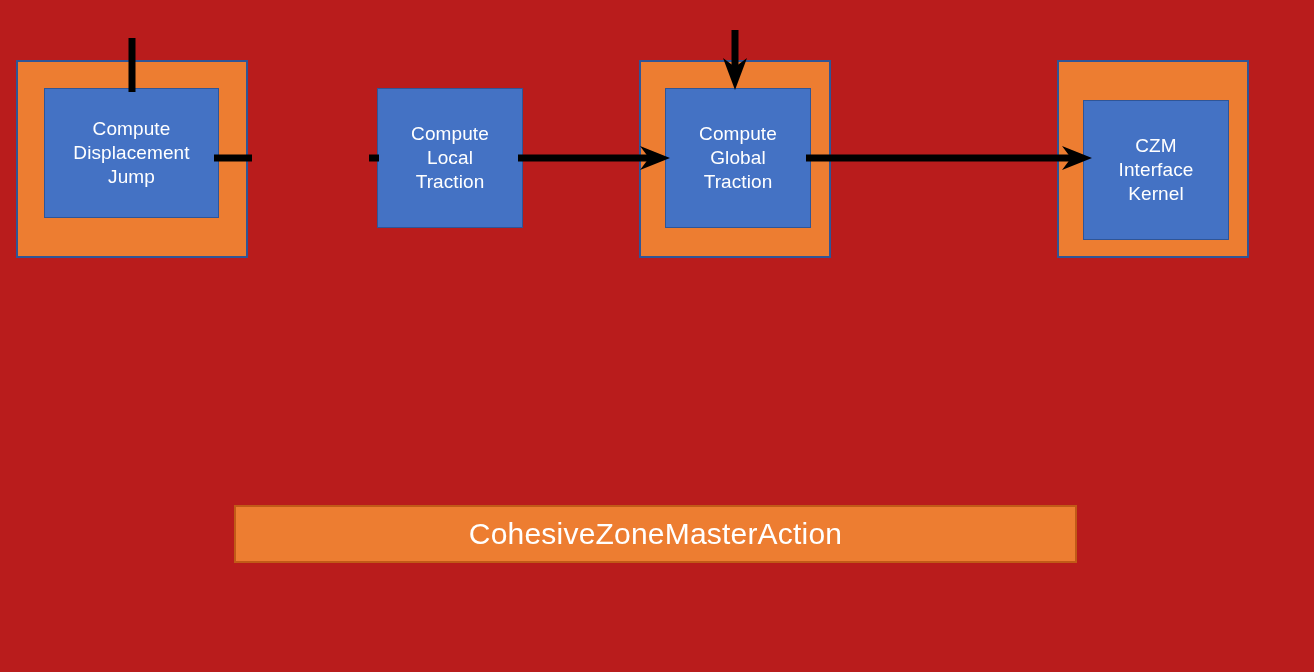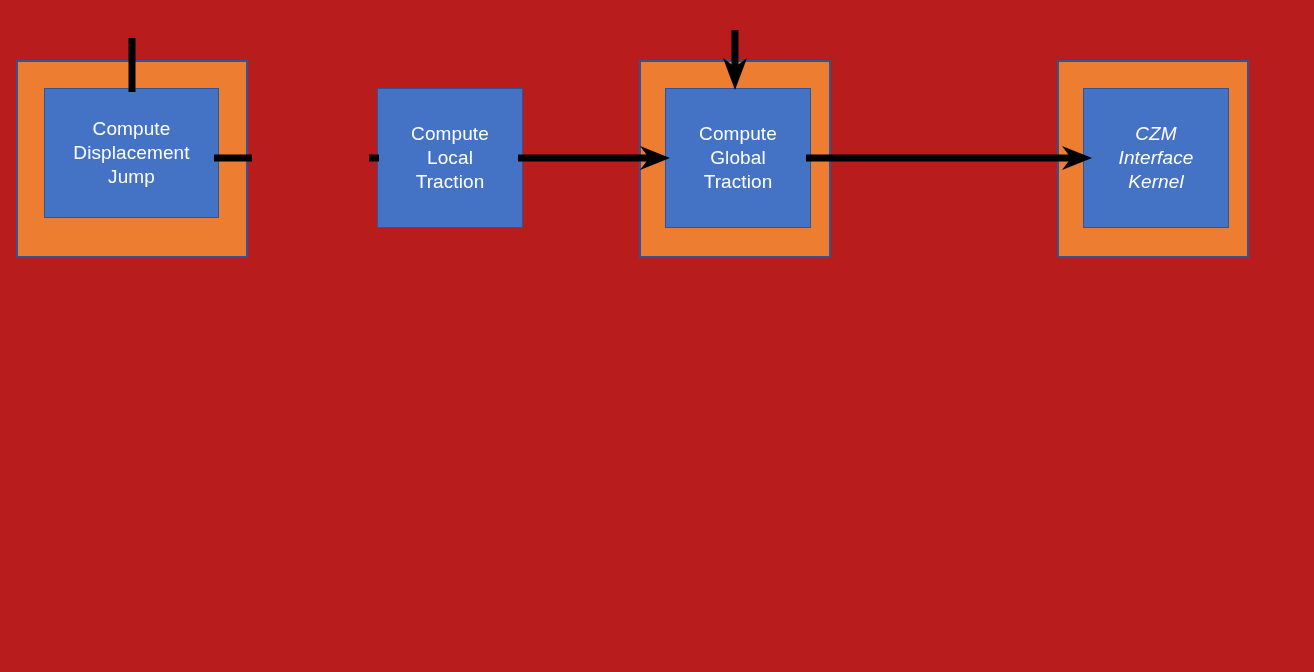--- a/index.html
+++ b/index.html
@@ -98,21 +98,21 @@
   </div>
 
   <div class="outer-box" style="left:639px; top:60px; width:192px; height:198px;"></div>
   <div class="inner-box" style="left:665px; top:88px; width:146px; height:140px;">
     <span class="inner-label">Compute
 Global
 Traction</span>
   </div>
 
   <div class="outer-box" style="left:1057px; top:60px; width:192px; height:198px;"></div>
-  <div class="inner-box" style="left:1083px; top:88px; width:146px; height:140px;font-style:italic;">
+  <div class="inner-box" style="left:1083px; top:100px; width:146px; height:140px;">
     <span class="inner-label">CZM
 Interface
 Kernel</span>
   </div>
 
   <div class="conn" style="left:126px; top:38px; width:12px; height:54px;">
     <svg width="12" height="54" viewBox="0 0 12 54">
       <line x1="6" y1="0" x2="6" y2="54" stroke="#000000" stroke-width="7"></line>
     </svg>
   </div>
@@ -143,14 +143,17 @@
     </svg>
   </div>
 
   <div class="conn" style="left:806px; top:144px; width:290px; height:28px;">
     <svg width="290" height="28" viewBox="0 0 290 28">
       <line x1="0" y1="14" x2="272" y2="14" stroke="#000000" stroke-width="7"></line>
       <path d="M 256 2 L 286 14 L 256 26 L 265 14 Z" fill="#000000"></path>
     </svg>
   </div>
 
+  <div class="action-bar" style="left:234px; top:505px; width:843px; height:58px;">
+    <span class="action-bar-label">CohesiveZoneMasterAction</span>
+  </div>
 
 </div>
 
 </body></html>

